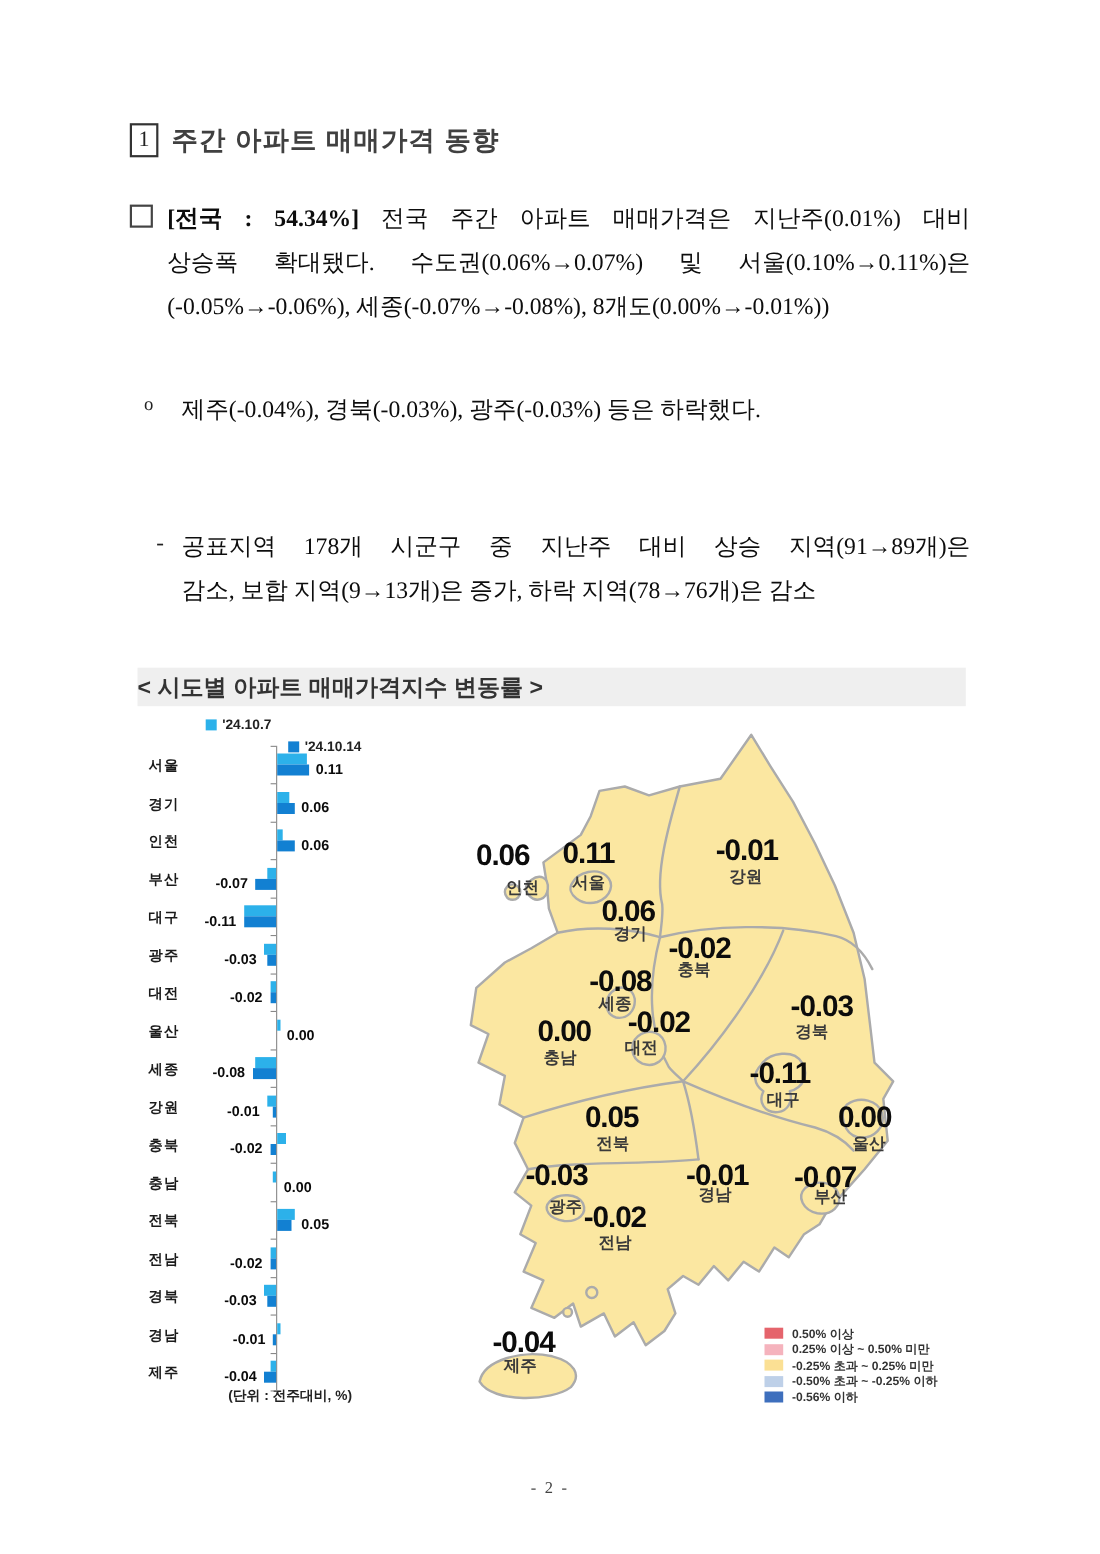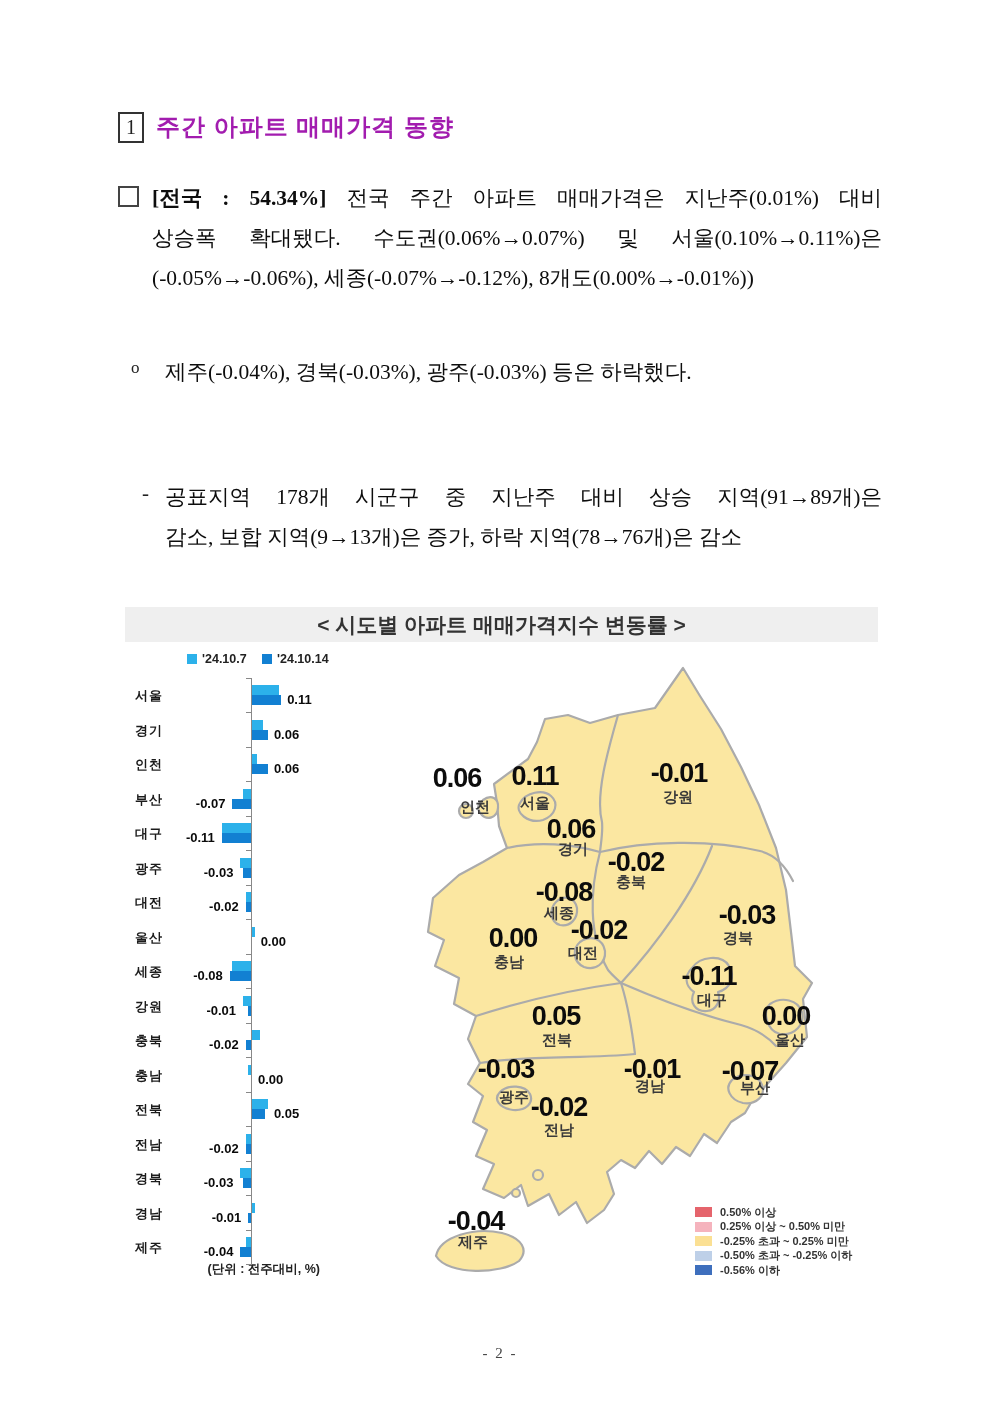--- a/index.html
+++ b/index.html
@@ -5,34 +5,34 @@
   html,body{margin:0;padding:0;background:#ffffff;}
   .page{position:relative;width:1000px;height:1413px;background:#ffffff;overflow:hidden;
         font-family:"Liberation Serif","DejaVu Serif",serif;color:#111;}
 
   
   .doc-title{position:absolute;left:118px;top:111px;display:flex;align-items:center;gap:12px;
              font-family:"Liberation Sans","DejaVu Sans",sans-serif;}
   .num-box{display:inline-flex;align-items:center;justify-content:center;width:22px;height:27px;
            border:2px solid #333;font-family:"Liberation Serif","DejaVu Serif",serif;
            font-size:20px;color:#222;background:#fff;}
-  .title-text{font-size:24px;font-weight:bold;letter-spacing:1px;color:#a21caf;text-align:center;}
+  .title-text{font-size:24px;font-weight:bold;letter-spacing:1px;color:#404040;text-align:center;}
 
   
   .marker-square{position:absolute;left:118px;top:186px;width:17px;height:17px;border:2px solid #444;background:#fff;}
   .marker-o{position:absolute;left:131px;top:358px;font-size:17px;color:#222;font-family:"Liberation Serif",serif;}
   .marker-dash{position:absolute;left:142px;top:481px;font-size:21px;color:#222;}
   .para{position:absolute;font-size:21.5px;line-height:40px;color:#0d0d0d;}
   .tline{text-align:justify;text-align-last:justify;white-space:normal;}
   .tline.last{text-align:left;text-align-last:auto;}
   .tline b{font-weight:bold;}
 
   
   .chart-band{position:absolute;left:125px;top:607px;width:753px;height:35px;background:#efefef;
-              display:flex;align-items:center;justify-content:center;}
+              display:flex;align-items:center;}
   .chart-band span{font-family:"Liberation Sans","DejaVu Sans",sans-serif;font-size:21px;font-weight:bold;color:#333;}
 
   
   .barchart{position:absolute;left:130px;top:648px;width:250px;height:648px;
             font-family:"Liberation Sans","DejaVu Sans",sans-serif;}
   .bc-axis{position:absolute;width:1px;background:#888;}
   .bc-tick{position:absolute;height:1px;background:#888;}
   .bc-cat{position:absolute;font-size:13px;font-weight:600;color:#1b1b1b;letter-spacing:1px;}
   .bc-bar{position:absolute;height:10px;}
   .bc-val{position:absolute;font-size:13px;font-weight:bold;color:#0a0a0a;white-space:nowrap;}
@@ -68,38 +68,38 @@
     <span class="title-text">주간 아파트 매매가격 동향</span>
   </div>
 
   <div class="marker-square"></div>
   <div class="marker-o">o</div>
   <div class="marker-dash">-</div>
 
   <div id="p1" class="para" style="left:152px;top:178px;width:730px;">
       <div class="tline"><b>[전국 : 54.34%] </b>전국 주간 아파트 매매가격은 지난주(0.01%) 대비</div>
       <div class="tline">상승폭 확대됐다. 수도권(0.06%→0.07%) 및 서울(0.10%→0.11%)은</div>
-      <div class="tline last">(-0.05%→-0.06%), 세종(-0.07%→-0.12%), 8개도(0.00%→-0.01%))</div>
+      <div class="tline last">(-0.05%→-0.06%), 세종(-0.07%→-0.08%), 8개도(0.00%→-0.01%))</div>
     </div>
   <div id="p2" class="para" style="left:165px;top:352px;width:717px;">
       <div class="tline last">제주(-0.04%), 경북(-0.03%), 광주(-0.03%) 등은 하락했다.</div>
     </div>
   <div id="p3" class="para" style="left:165px;top:477px;width:717px;">
       <div class="tline">공표지역 178개 시군구 중 지난주 대비 상승 지역(91→89개)은</div>
       <div class="tline last">감소, 보합 지역(9→13개)은 증가, 하락 지역(78→76개)은 감소</div>
     </div>
 
   <div class="chart-band">
     <span>&lt; 시도별 아파트 매매가격지수 변동률 &gt;</span>
   </div>
 
   <div class="barchart" id="barchart">
     <div class="bc-legend">
       <span style="position:absolute;left:57px;"><span class="sw" id="sw-light" style="background: rgb(44, 177, 234);"></span><span>'24.10.7</span></span>
-      <span style="position:absolute;left:132px;"><span class="sw" id="sw-dark" style="background: rgb(18, 128, 210);"></span><span>'24.10.14</span></span>
+      <span style="position:absolute;left:132px;margin-top:20px;"><span class="sw" id="sw-dark" style="background: rgb(18, 128, 210);"></span><span>'24.10.14</span></span>
     </div>
     <div class="bc-note">(단위 : 전주대비, %)</div>
   <div class="bc-axis" style="left:121px;top:29.75px;height:587px;"></div>
       <div class="bc-tick" style="left:116px;top:29.75px;width:5px;"></div>
       <div class="bc-tick" style="left:116px;top:64.25px;width:5px;"></div>
       <div class="bc-tick" style="left:116px;top:98.75px;width:5px;"></div>
       <div class="bc-tick" style="left:116px;top:133.25px;width:5px;"></div>
       <div class="bc-tick" style="left:116px;top:167.75px;width:5px;"></div>
       <div class="bc-tick" style="left:116px;top:202.25px;width:5px;"></div>
       <div class="bc-tick" style="left:116px;top:236.75px;width:5px;"></div>

